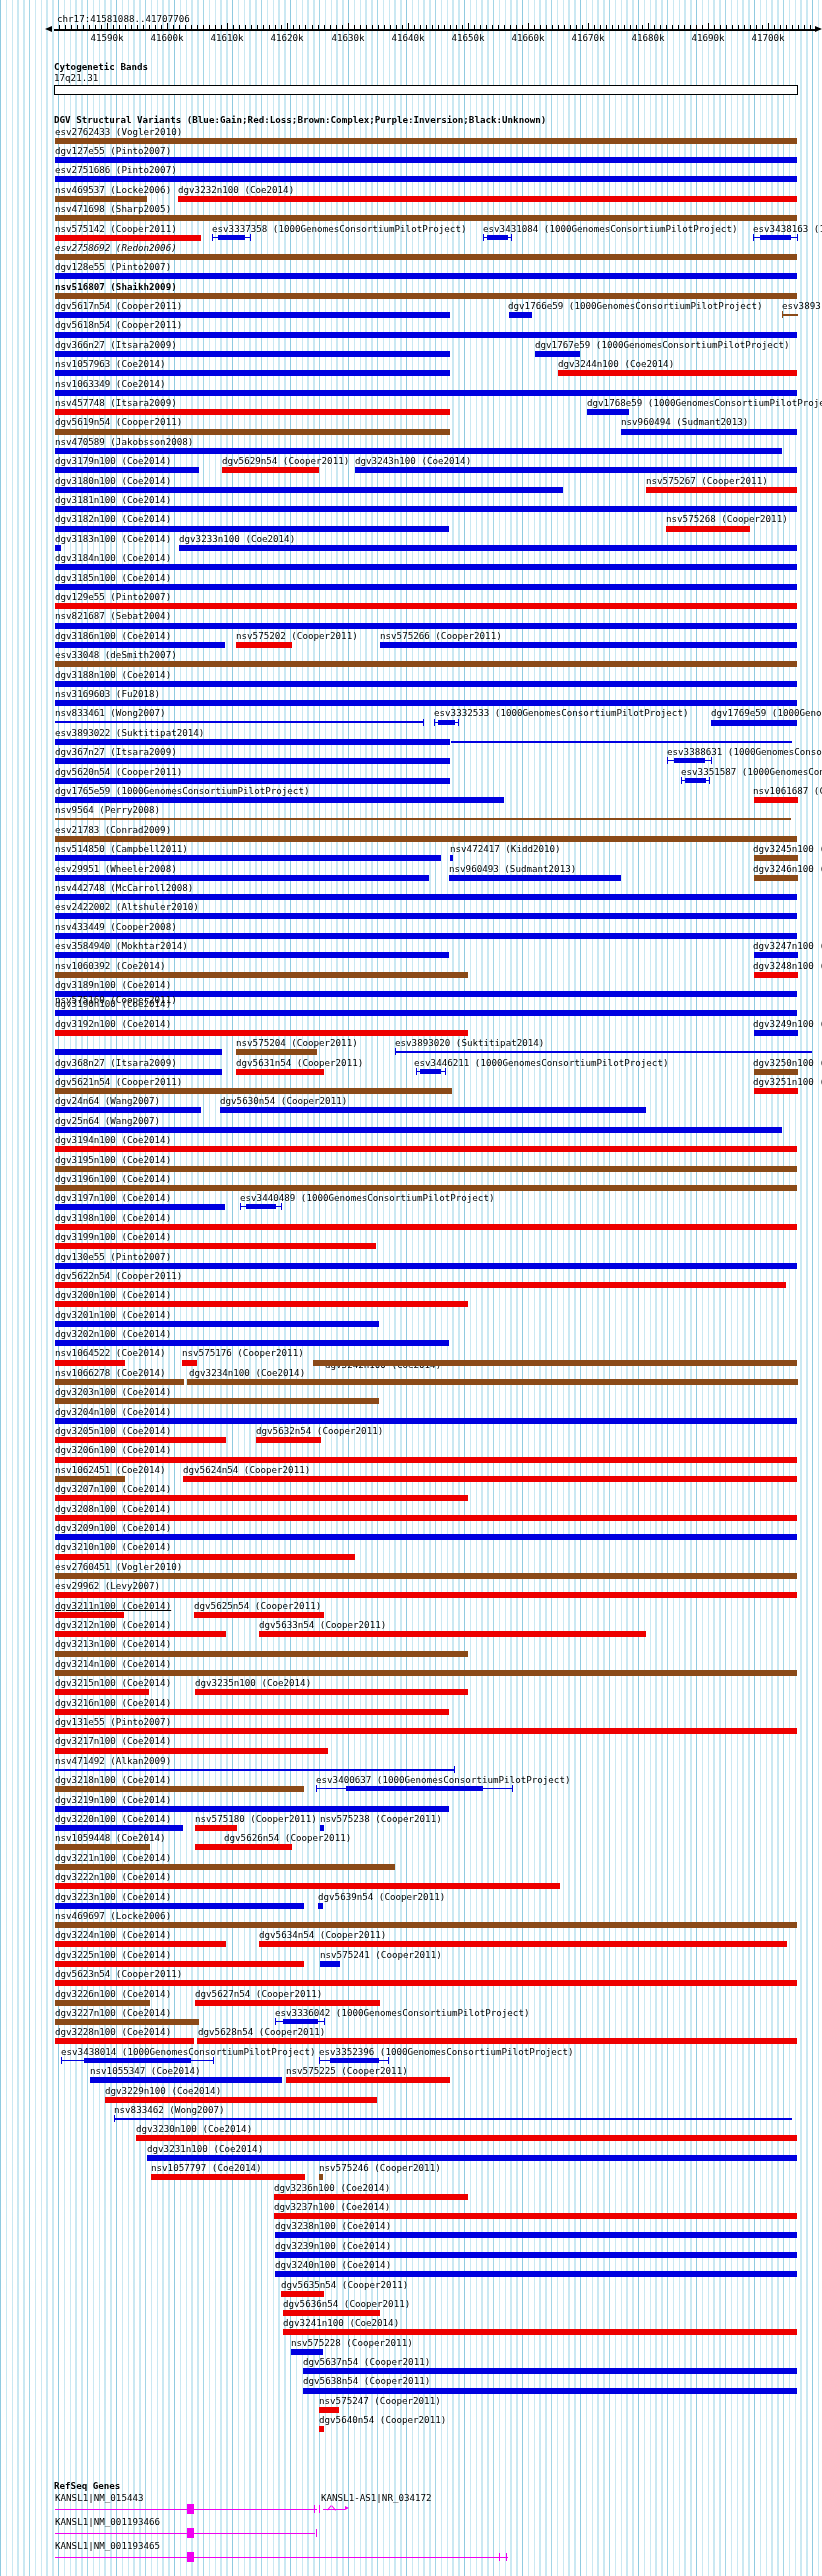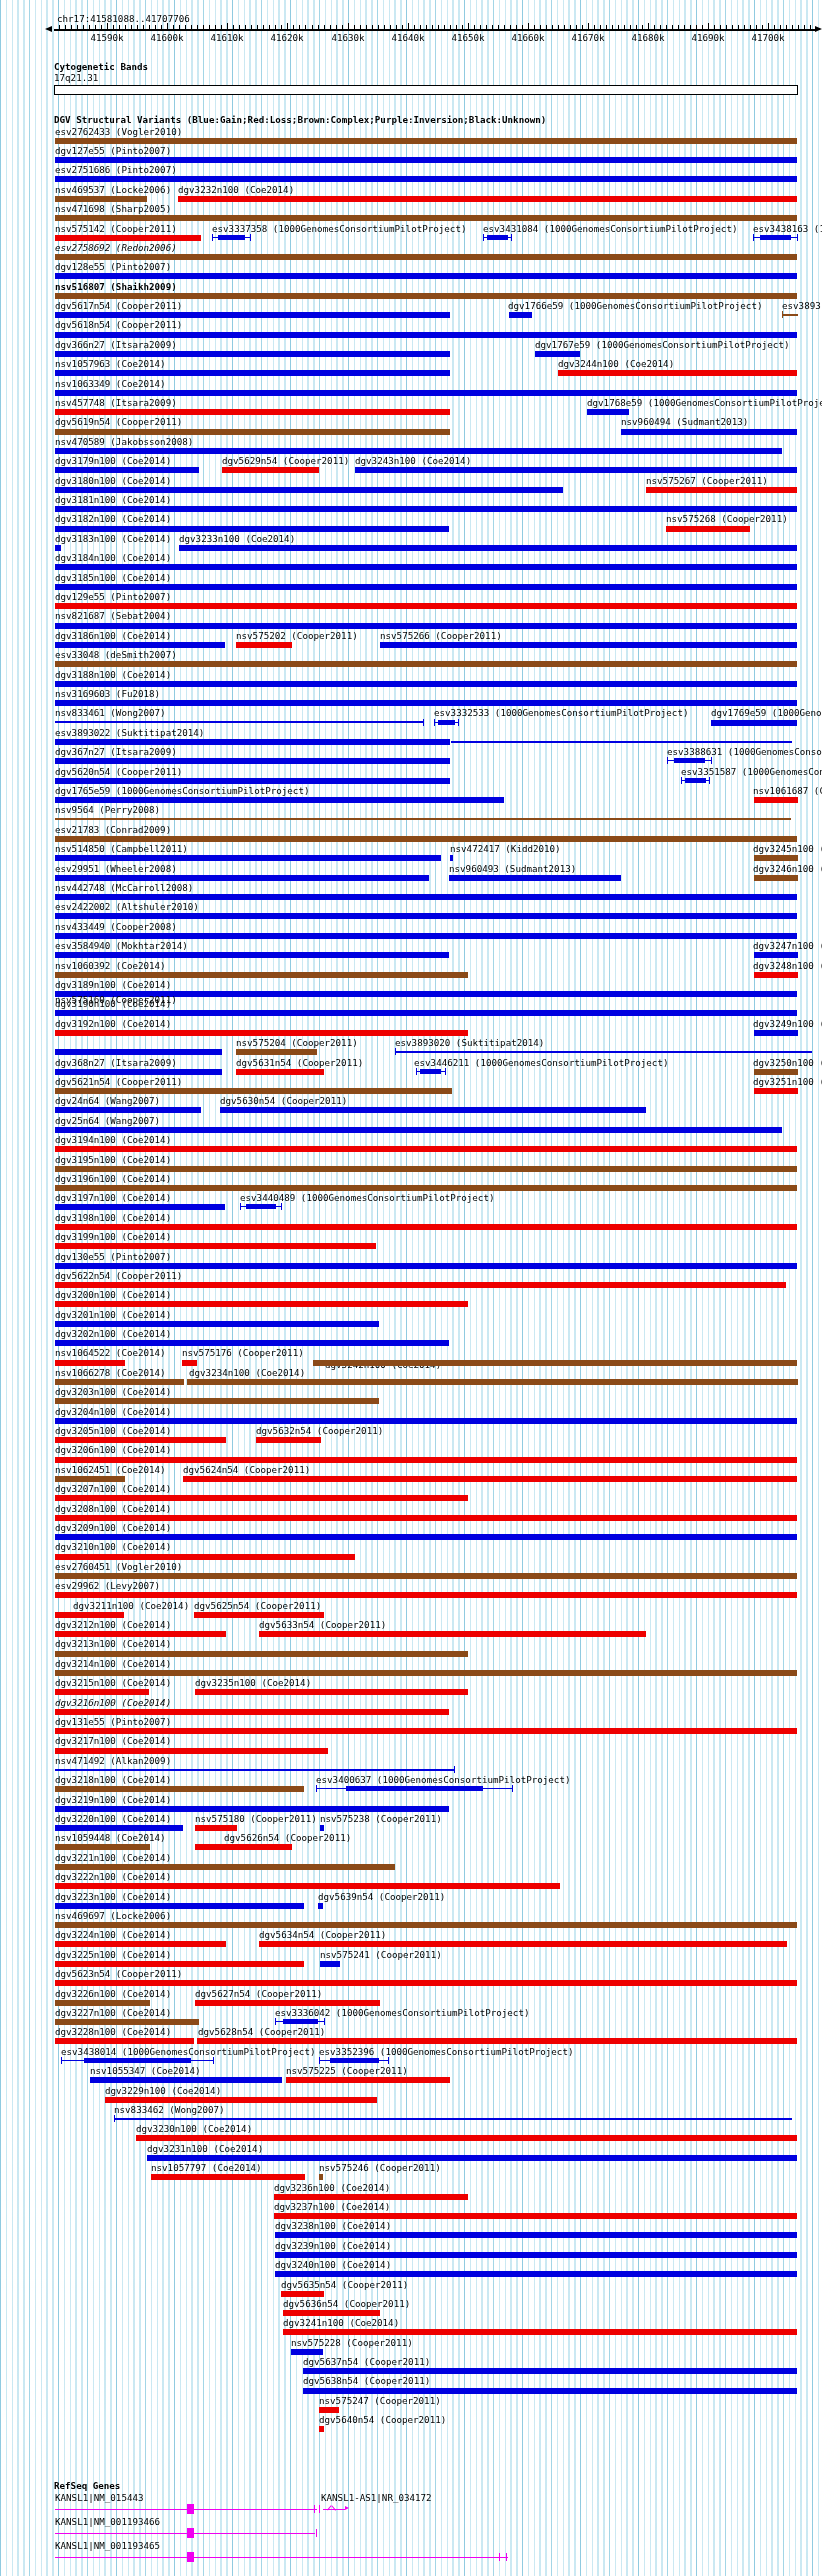--- a/index.html
+++ b/index.html
@@ -460,37 +460,37 @@
       <div class="lbl" style="left: 55px; top: 1504px;">dgv3208n100 (Coe2014)</div>
       <div class="bar" style="left: 55px; top: 1515px; width: 742px; background: rgb(238, 0, 0);"></div>
       <div class="lbl" style="left: 55px; top: 1523px;">dgv3209n100 (Coe2014)</div>
       <div class="bar" style="left: 55px; top: 1534px; width: 742px; background: rgb(0, 0, 224);"></div>
       <div class="lbl" style="left: 55px; top: 1542px;">dgv3210n100 (Coe2014)</div>
       <div class="bar" style="left: 55px; top: 1554px; width: 300px; background: rgb(238, 0, 0);"></div>
       <div class="lbl" style="left: 55px; top: 1562px;">esv2760451 (Vogler2010)</div>
       <div class="bar" style="left: 55px; top: 1573px; width: 742px; background: rgb(139, 74, 24);"></div>
       <div class="lbl" style="left: 55px; top: 1581px;">esv29962 (Levy2007)</div>
       <div class="bar" style="left: 55px; top: 1592px; width: 742px; background: rgb(238, 0, 0);"></div>
-      <div class="lbl" style="left: 73px; top: 1601px;">dgv3211n100 (Coe2014)</div>
+      <div class="lbl" style="left: 55px; top: 1601px; text-decoration: underline;">dgv3211n100 (Coe2014)</div>
       <div class="bar" style="left: 55px; top: 1612px; width: 69px; background: rgb(238, 0, 0);"></div>
       <div class="lbl" style="left: 194px; top: 1601px;">dgv5625n54 (Cooper2011)</div>
       <div class="bar" style="left: 194px; top: 1612px; width: 130px; background: rgb(238, 0, 0);"></div>
       <div class="lbl" style="left: 55px; top: 1620px;">dgv3212n100 (Coe2014)</div>
       <div class="bar" style="left: 55px; top: 1631px; width: 171px; background: rgb(238, 0, 0);"></div>
       <div class="lbl" style="left: 259px; top: 1620px;">dgv5633n54 (Cooper2011)</div>
       <div class="bar" style="left: 259px; top: 1631px; width: 387px; background: rgb(238, 0, 0);"></div>
       <div class="lbl" style="left: 55px; top: 1639px;">dgv3213n100 (Coe2014)</div>
       <div class="bar" style="left: 55px; top: 1651px; width: 413px; background: rgb(139, 74, 24);"></div>
       <div class="lbl" style="left: 55px; top: 1659px;">dgv3214n100 (Coe2014)</div>
       <div class="bar" style="left: 55px; top: 1670px; width: 742px; background: rgb(139, 74, 24);"></div>
       <div class="lbl" style="left: 55px; top: 1678px;">dgv3215n100 (Coe2014)</div>
       <div class="bar" style="left: 55px; top: 1689px; width: 94px; background: rgb(238, 0, 0);"></div>
       <div class="lbl" style="left: 195px; top: 1678px;">dgv3235n100 (Coe2014)</div>
       <div class="bar" style="left: 195px; top: 1689px; width: 273px; background: rgb(238, 0, 0);"></div>
-      <div class="lbl" style="left: 55px; top: 1698px; font-style: italic;">dgv3216n100 (Coe2014)</div>
+      <div class="lbl" style="left: 55px; top: 1698px;">dgv3216n100 (Coe2014)</div>
       <div class="bar" style="left: 55px; top: 1709px; width: 394px; background: rgb(238, 0, 0);"></div>
       <div class="lbl" style="left: 55px; top: 1717px;">dgv131e55 (Pinto2007)</div>
       <div class="bar" style="left: 55px; top: 1728px; width: 742px; background: rgb(238, 0, 0);"></div>
       <div class="lbl" style="left: 55px; top: 1736px;">dgv3217n100 (Coe2014)</div>
       <div class="bar" style="left: 55px; top: 1748px; width: 273px; background: rgb(238, 0, 0);"></div>
       <div class="lbl" style="left: 55px; top: 1756px;">nsv471492 (Alkan2009)</div>
       <div class="ln" style="left: 55px; top: 1769px; width: 399px; background: rgb(0, 0, 224);"></div>
       <div class="tick" style="left: 454px; top: 1766px; background: rgb(0, 0, 224);"></div>
       <div class="lbl" style="left: 55px; top: 1775px;">dgv3218n100 (Coe2014)</div>
       <div class="bar" style="left: 55px; top: 1786px; width: 249px; background: rgb(139, 74, 24);"></div>

